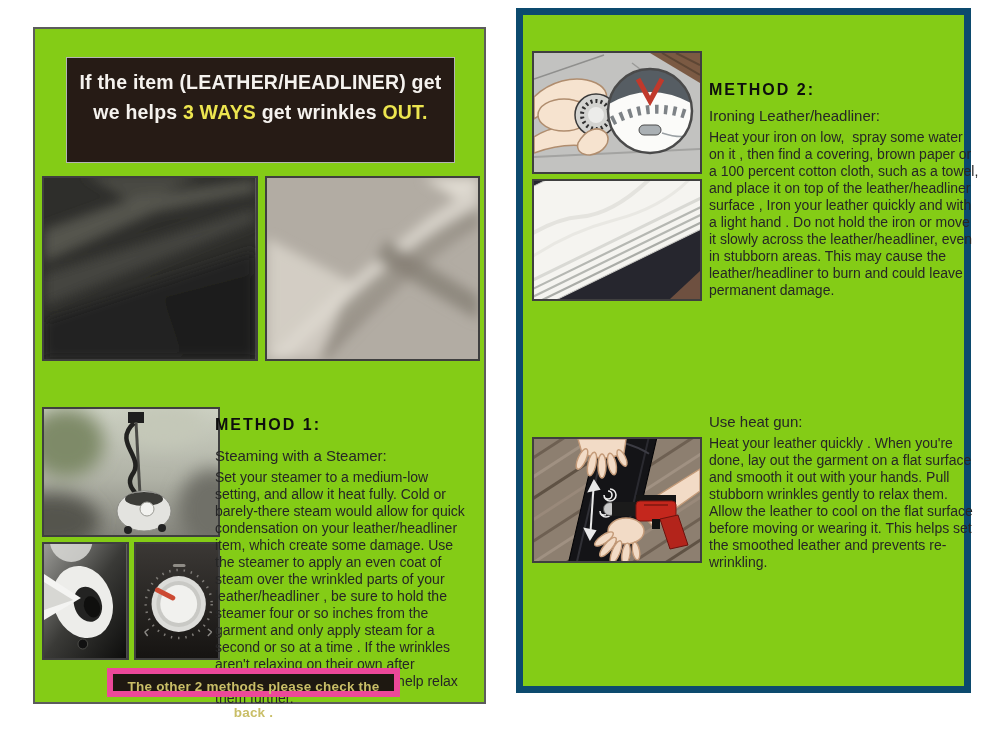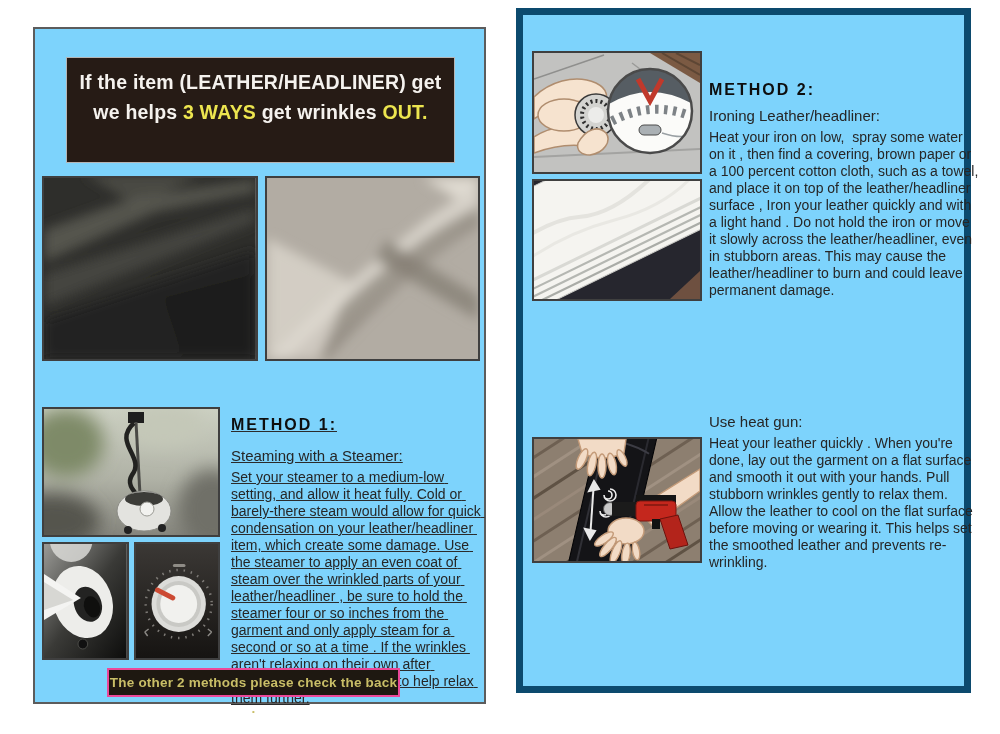--- a/index.html
+++ b/index.html
@@ -1,21 +1,21 @@
 <!DOCTYPE html>
 <html><head>
 <meta charset="utf-8">
 <style>
   * { margin:0; padding:0; box-sizing:border-box; }
   html,body { background:#ffffff; }
   body {
     width:1000px; height:734px; position:relative; overflow:hidden;
     font-family:"Liberation Sans","DejaVu Sans",sans-serif; color:#2b2b2b;
   }
-  .panel { position:absolute; background:#7dd3fc; }
+  .panel { position:absolute; background:#84cc16; }
   .panel.front { left:33px; top:27px; width:453px; height:677px; border:2px solid #5c5c5c; }
   .panel.back  { left:516px; top:8px; width:455px; height:685px; border:7px solid #0c4a6e; }
 
   
   .banner {
     position:absolute; left:31px; top:28px; width:389px; height:106px;
     background:#261b15; border:1px solid #b5b5b5; text-align:center;
     padding-top:9px;
   }
   .banner-line {
@@ -31,28 +31,28 @@
 
   .steamer-col { position:absolute; left:7px; top:378px; width:178px; }
   .steamer-col .top { width:178px; height:130px; }
   .steamer-col .row { margin-top:5px; display:flex; gap:5px; }
   .steamer-col .row .img-frame { flex:1; height:118px; }
 
   .method { position:absolute; }
   .method h2 { font-size:16px; font-weight:bold; letter-spacing:2px; color:#0e0e0e; }
   .method .sub  { font-size:15px; line-height:17px; color:#262626; margin-top:13px; }
   .method .body { font-size:14px; line-height:17px; color:#262626; margin-top:5px; white-space:pre-wrap; }
-  .method.m1 { left:196px; top:387px; width:258px;text-decoration:underline; }
+  .method.m1 { left:180px; top:387px; width:258px; }
   .method.m2 { left:186px; top:66px;  width:270px; }
   .method.m3 { left:186px; top:390px; width:270px; }
   .method.m2 .sub, .method.m3 .sub { margin-top:8px; }
 
   .footer-banner {
     position:absolute; left:72px; top:639px; width:293px; height:29px;
-    background:#1e1811; border:2px solid #ec4899; text-align:center;
+    background:#1e1811; border:6px solid #ec4899; text-align:center;
     color:#c9be67; font-size:13.5px; font-weight:bold; line-height:26px; letter-spacing:.2px;
   }
 
   
   .iron-frame   { position:absolute; left:9px; top:36px;  width:170px; height:123px; }
   .towel-frame  { position:absolute; left:9px; top:164px; width:170px; height:122px; }
   .heatgun-frame{ position:absolute; left:9px; top:422px; width:170px; height:126px; }
 </style>
 </head>
 <body>

